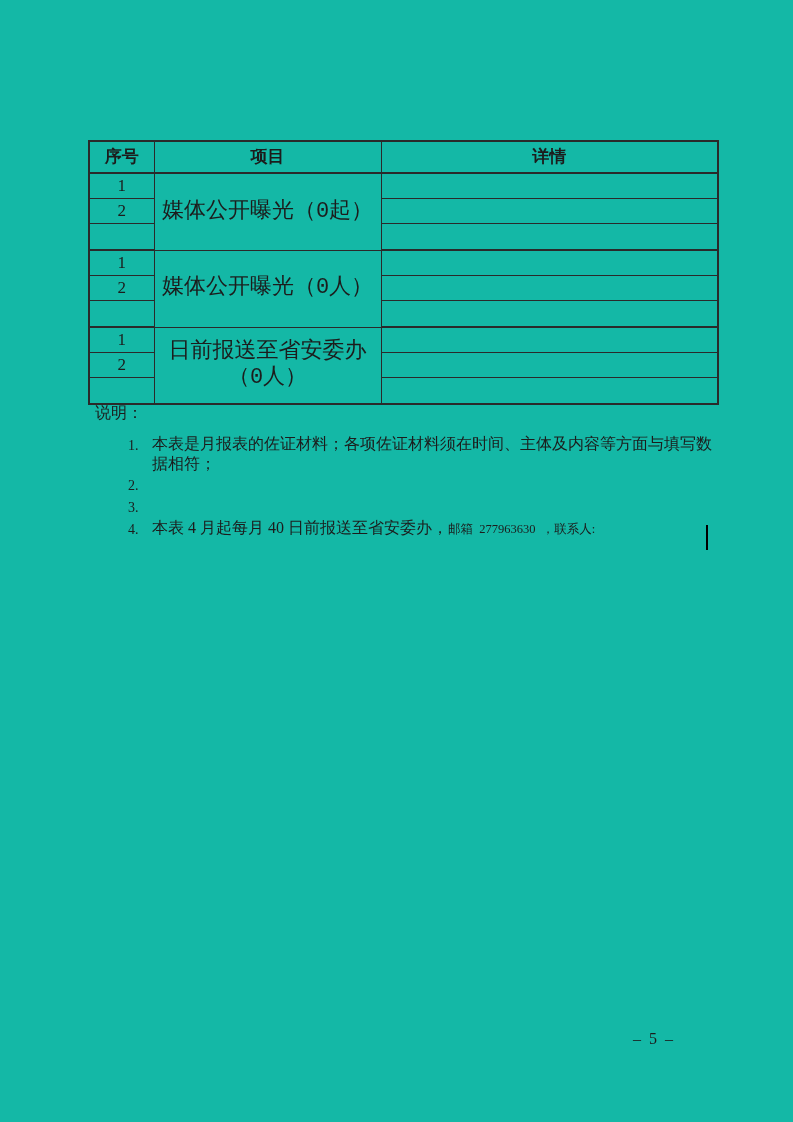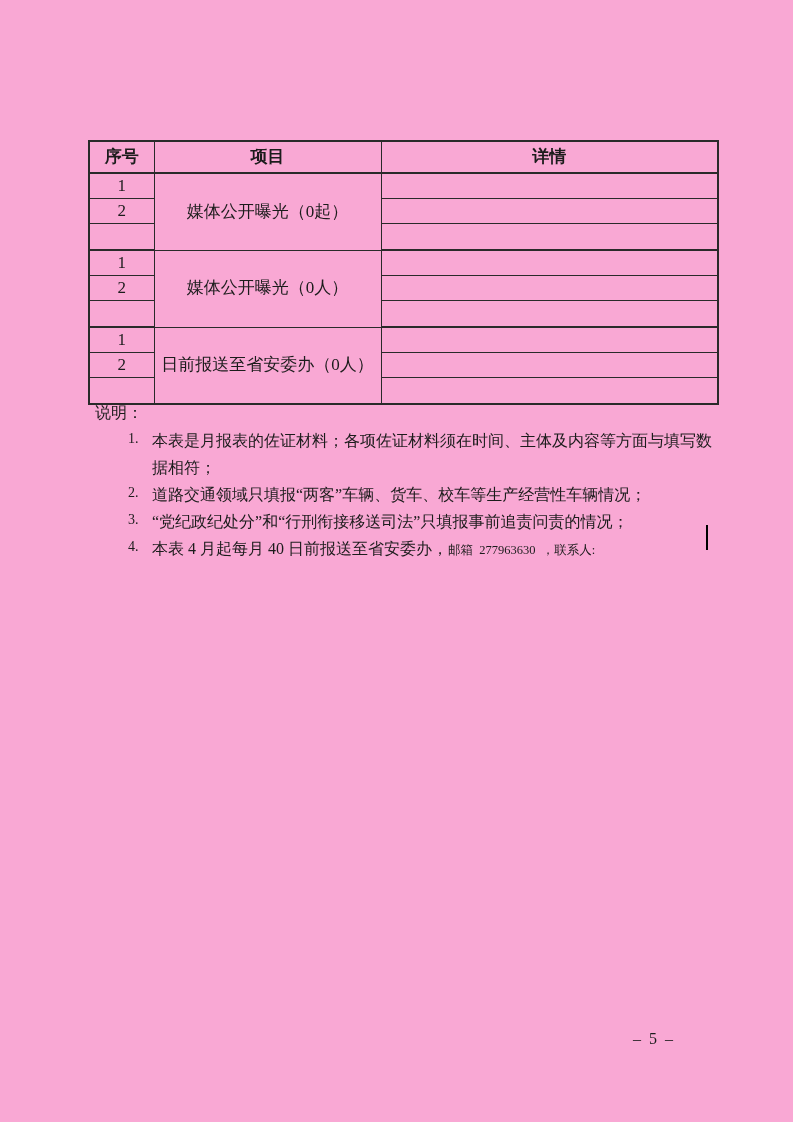--- a/index.html
+++ b/index.html
@@ -1,21 +1,21 @@
 <!DOCTYPE html>
 <html><head>
 <meta charset="utf-8">
 <style>
   html, body { margin: 0; padding: 0; background: #e8e8e8; }
   .page {
     position: relative;
     width: 793px;
     height: 1122px;
     margin: 0 auto;
-    background: #f9a8d4;
+    background: #14b8a6;
     font-family: "Liberation Serif", "DejaVu Serif", serif;
     color: #1c1c1c;
     overflow: hidden;
   }
 
   
   .doc-table {
     position: absolute;
     left: 88px;
     top: 140px;
@@ -32,42 +32,42 @@
     line-height: 1.2;
     overflow: hidden;
   }
   .doc-table thead th {
     font-weight: bold;
     height: 30px;
     border-bottom-width: 2px;
   }
   .doc-table td { height: 24px; }
   .doc-table tr.group-end td { border-bottom-width: 2px; height: 25px; }
-  .doc-table td.item-cell { font-size: 17px; }
+  .doc-table td.item-cell { font-size: 22px; font-family: Liberation Mono, monospace; }
 
   
   .notes {
     position: absolute;
     left: 95px;
     top: 403px;
     width: 625px;
     font-size: 16px;
     line-height: 21px;
   }
-  .notes-label { line-height: 20px; margin-bottom: 4px; }
+  .notes-label { line-height: 20px; margin-bottom: 11px; }
   .note-item { display: flex; align-items: flex-start; }
   .note-num {
     margin-left: 33px;
     width: 24px;
     flex: 0 0 24px;
     font-size: 14px;
     line-height: 21px;
     padding-top: 1px;
   }
-  .note-text { flex: 1 1 auto; line-height: 27px; white-space: pre-wrap; }
+  .note-text { flex: 1 1 auto; line-height: 20px; white-space: pre-wrap; }
   .note-text .small-part {
     font-size: 12.5px;
     white-space: pre;
   }
 
   
   .text-cursor {
     position: absolute;
     left: 706px;
     top: 525px;
@@ -152,26 +152,24 @@
   <div class="notes">
     <div class="notes-label">说明：</div>
 
     <div class="note-item">
       <span class="note-num">1.</span>
       <span class="note-text">本表是月报表的佐证材料；各项佐证材料须在时间、主体及内容等方面与填写数据相符；</span>
     </div>
 
     <div class="note-item">
       <span class="note-num">2.</span>
-      <span class="note-text">道路交通领域只填报“两客”车辆、货车、校车等生产经营性车辆情况；</span>
     </div>
 
     <div class="note-item">
       <span class="note-num">3.</span>
-      <span class="note-text">“党纪政纪处分”和“行刑衔接移送司法”只填报事前追责问责的情况；</span>
     </div>
 
     <div class="note-item">
       <span class="note-num">4.</span>
       <span class="note-text"><span>本表 4 月起每月 40 日前报送至省安委办，</span><span class="small-part">邮箱  277963630  ，联系人:</span></span>
     </div>
   </div>
 
   <div class="text-cursor"></div>
 

